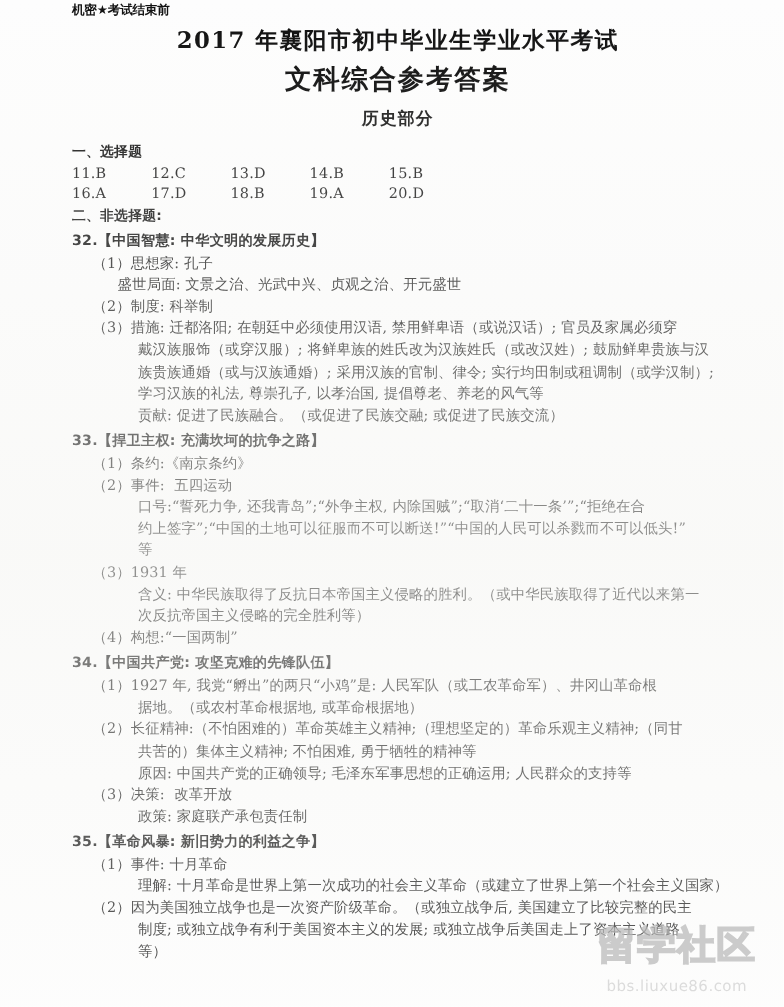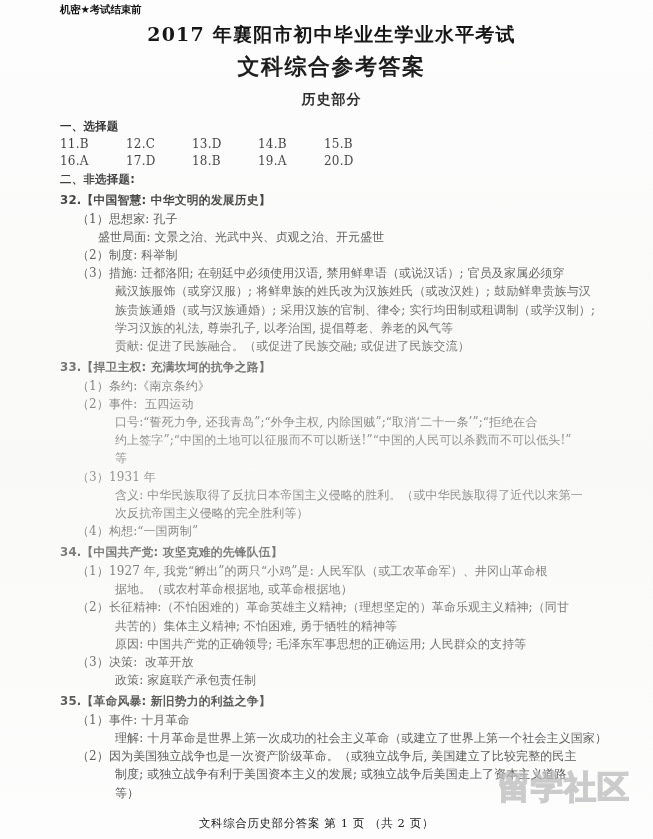--- a/index.html
+++ b/index.html
@@ -244,18 +244,18 @@
           <p class="line ind1">（2）因为美国独立战争也是一次资产阶级革命。（或独立战争后, 美国建立了比较完整的民主</p>
           <p class="line ind3">制度; 或独立战争有利于美国资本主义的发展; 或独立战争后美国走上了资本主义道路</p>
           <p class="line ind3">等）</p>
         </div>
       </div>
 
   </div>
 
   <div class="scan-tint"></div>
 
-  <div class="footer">文科综合历史部分答案   第 1 页 （共 2 页）</div>
 
   <div class="watermark">
     <div class="wm-cn">留学社区</div>
+    <div class="wm-url">bbs.liuxue86.com</div>
   </div>
 </div>
 
 </body></html>

